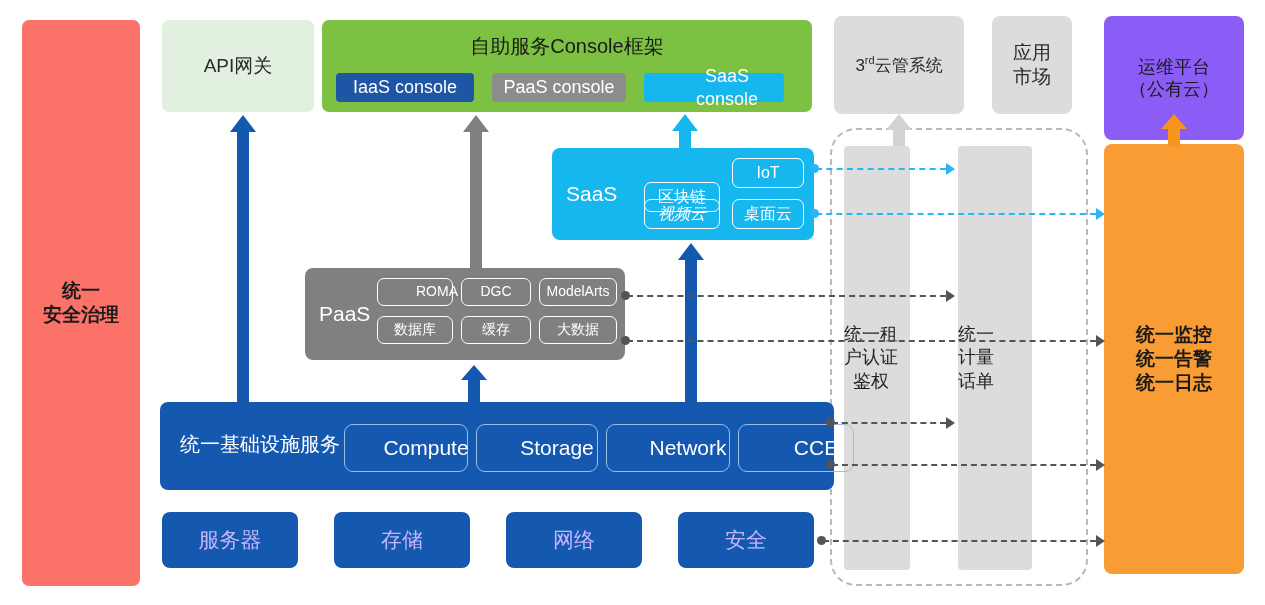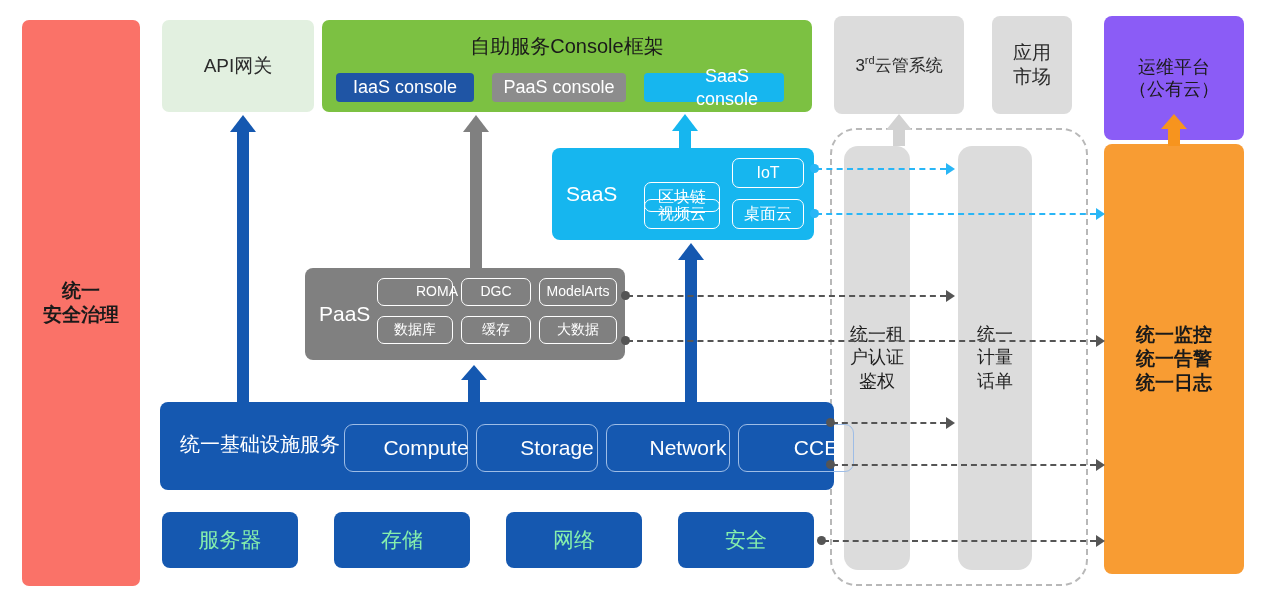--- a/index.html
+++ b/index.html
@@ -133,21 +133,21 @@
     border-radius: 7px;
     display: flex;
     align-items: center;
     justify-content: center;
     color: #ffffff;
     font-size: 16px;
     background: transparent;
   }
   .saas-c1 { left: 92px;  top: 10px; width: 76px; height: 30px; margin-top: 24px; }
   .saas-c2 { left: 180px; top: 10px; width: 72px; height: 30px; }
-  .saas-c3 { left: 92px;  top: 51px; width: 76px; height: 30px; }
+  .saas-c3 { left: 92px;  top: 51px; width: 76px; height: 30px; font-style: italic; }
   .saas-c4 { left: 180px; top: 51px; width: 72px; height: 30px; }
 
   
   .paas-box {
     left: 305px; top: 268px; width: 320px; height: 92px;
     background: #808080;
     border-radius: 8px;
     display: block;
   }
   .paas-label {
@@ -193,43 +193,42 @@
   .infra-c1 { left: 184px; width: 124px; }
   .infra-c2 { left: 316px; width: 122px; }
   .infra-c3 { left: 446px; width: 124px; }
   .infra-c4 { left: 578px; width: 116px; }
 
   
   .hw {
     top: 512px; height: 56px;
     background: #1558b0;
     border-radius: 8px;
-    color: #86efac;
+    color: #c4b5fd;
     font-size: 21px;
   }
   .hw1 { left: 162px; width: 136px; }
   .hw2 { left: 334px; width: 136px; }
   .hw3 { left: 506px; width: 136px; }
   .hw4 { left: 678px; width: 136px; }
 
   
   .dash-container {
     position: absolute;
     left: 830px; top: 128px; width: 258px; height: 458px;
     border: 2.2px dashed #b8b8b8;
     border-radius: 26px;
     box-sizing: border-box;
   }
   .gray-col {
     position: absolute;
     background: #dcdcdc;
-    border-radius: 14px;
+    border-radius: 4px;
     display: flex;
     align-items: center;
-    justify-content: center;
     text-align: center;
     color: #1f1f1f;
     font-size: 18px;
     line-height: 1.3;
   }
   .gray-col-auth  { left: 844px; top: 146px; width: 66px; height: 424px; }
   .gray-col-meter { left: 958px; top: 146px; width: 74px; height: 424px; }
 
   
   .barrow {

